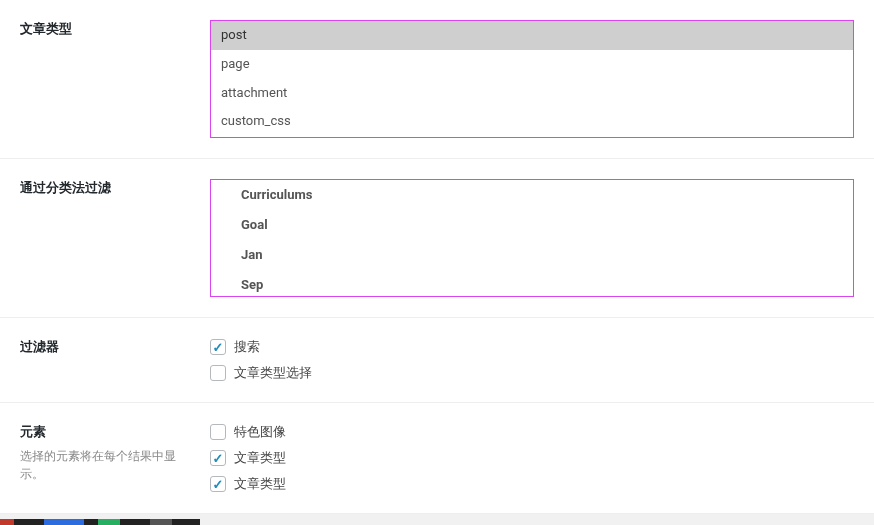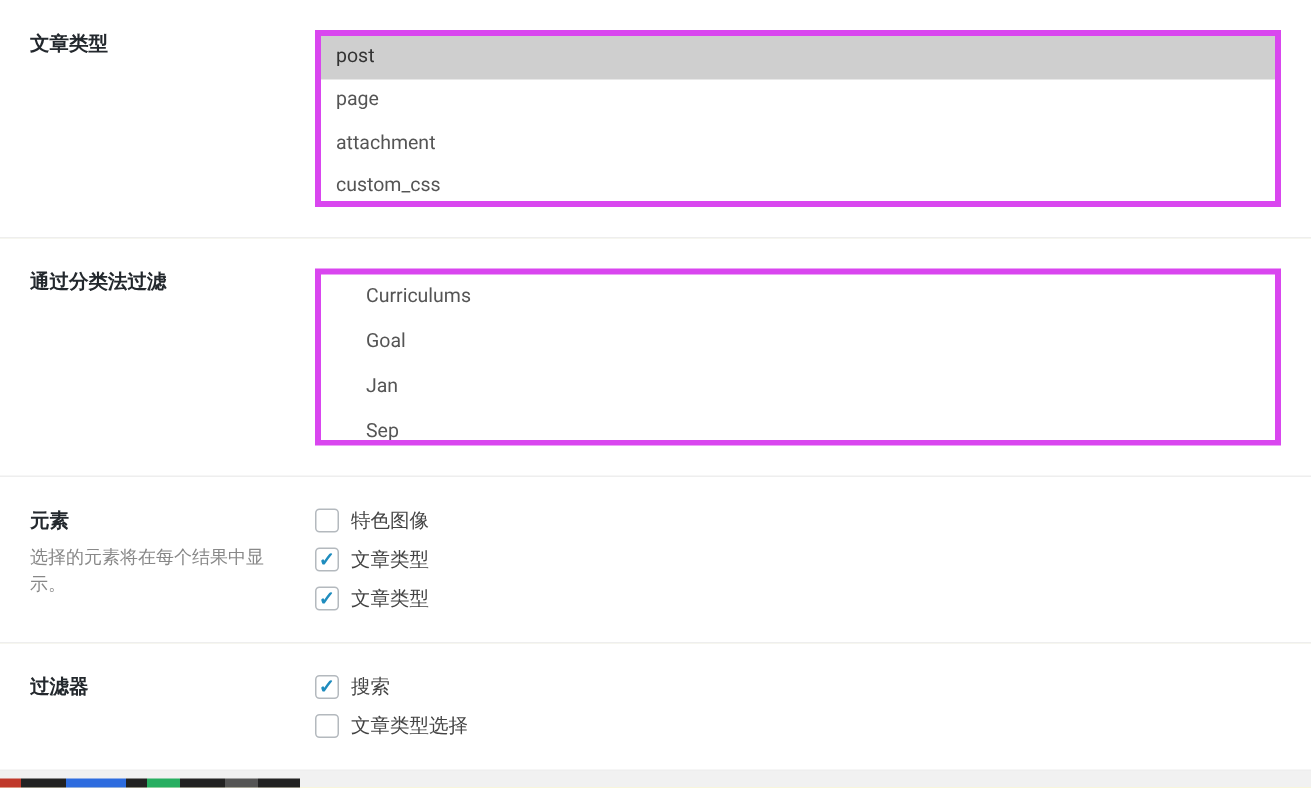--- a/index.html
+++ b/index.html
@@ -35,21 +35,21 @@
     font-size: 12px;
     margin-top: 6px;
     line-height: 1.5;
   }
   .form-table td {
     padding: 20px 20px 20px 10px;
     vertical-align: top;
     background: #fff;
   }
   .listbox {
-    border: 4px solid #d946ef;
+    border: 1px solid #d946ef;
     background: #fff;
     height: 118px;
     overflow-y: scroll;
     position: relative;
   }
   .listbox-inner {
     display: block;
   }
   .listbox .item {
     padding: 4px 10px;
@@ -58,20 +58,21 @@
     color: #555;
     cursor: pointer;
   }
   .listbox .item.selected {
     background: #cfcfcf;
     color: #333;
   }
   .listbox.taxonomy .item {
     padding-left: 30px;
     line-height: 1.7;
+    font-weight: bold;
   }
   .checkbox-row {
     display: flex;
     align-items: center;
     margin-bottom: 8px;
     font-size: 13px;
     color: #444;
   }
   .checkbox-row:last-child { margin-bottom: 0; }
   .cb {
@@ -156,51 +157,51 @@
             <div class="item">Jan</div>
             <div class="item">Sep</div>
 
           </div>
         </div>
       </td>
     </tr>
 
     <tr>
       <th>
+        <span>过滤器</span>
+      </th>
+      <td>
+        <div class="checkbox-row">
+          <span class="cb checked"></span>
+          <span>搜索</span>
+        </div>
+        <div class="checkbox-row">
+          <span class="cb"></span>
+          <span>文章类型选择</span>
+        </div>
+      </td>
+    </tr>
+
+    <tr>
+      <th>
         <span>元素</span>
         <div class="desc">选择的元素将在每个结果中显示。</div>
       </th>
       <td>
         <div class="checkbox-row">
           <span class="cb"></span>
           <span>特色图像</span>
         </div>
         <div class="checkbox-row">
           <span class="cb checked"></span>
           <span>文章类型</span>
         </div>
         <div class="checkbox-row">
           <span class="cb checked"></span>
           <span>文章类型</span>
-        </div>
-      </td>
-    </tr>
-
-    <tr>
-      <th>
-        <span>过滤器</span>
-      </th>
-      <td>
-        <div class="checkbox-row">
-          <span class="cb checked"></span>
-          <span>搜索</span>
-        </div>
-        <div class="checkbox-row">
-          <span class="cb"></span>
-          <span>文章类型选择</span>
         </div>
       </td>
     </tr>
 
   </tbody>
 </table>
 
 <div class="taskbar">
   <span class="tb-red"></span>
     <span class="tb-gap"></span>

